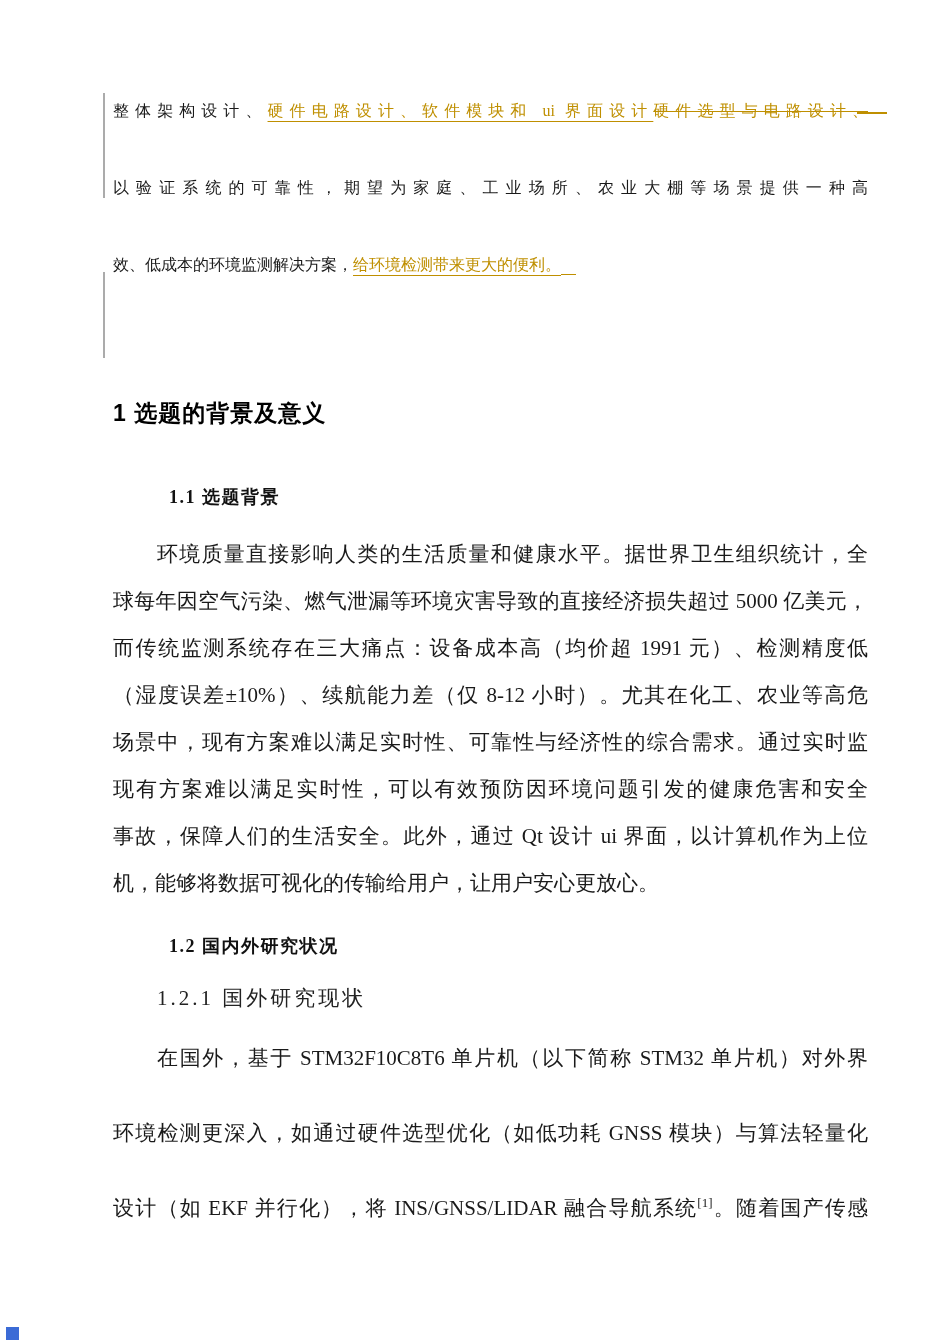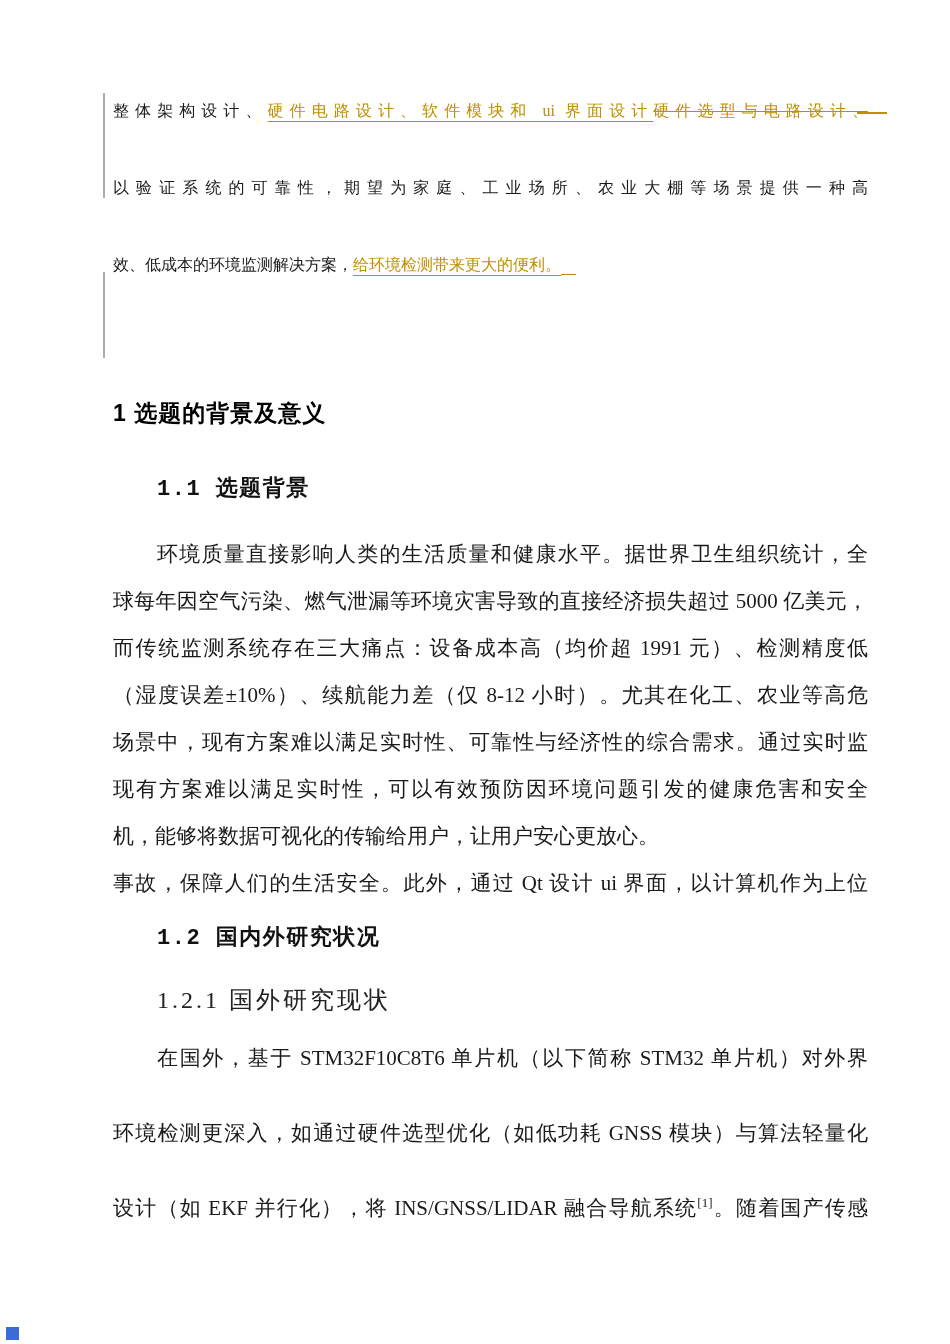--- a/index.html
+++ b/index.html
@@ -18,29 +18,29 @@
   .run.sup{font-size:13px;vertical-align:super;line-height:0;letter-spacing:0;}
   .intro{top:72px;font-size:16px;line-height:77px;}
   .body-para{top:531px;font-size:21px;line-height:47px;}
   .foreign-para{top:1021px;font-size:21px;line-height:75px;}
   .h1{
     position:absolute;left:113px;top:398px;margin:0;
     font-family:"Liberation Sans",sans-serif;font-weight:600;font-size:23px;
     letter-spacing:1px;color:#000000;
   }
   .h11,.h12{
-    position:absolute;left:157px;margin:0;
-    font-family:Liberation Mono, monospace;font-weight:700;font-size:22px;
+    position:absolute;left:157px;margin:12px;
+    font-family:Liberation Serif, serif;font-weight:700;font-size:18px;
     letter-spacing:1.5px;color:#111;
   }
   .h11{top:473px;}
   .h12{top:922px;}
   .h121{
     position:absolute;left:157px;top:984px;margin:0;
-    font-family:"Liberation Serif",serif;font-weight:400;font-size:24px;
+    font-family:"Liberation Serif",serif;font-weight:400;font-size:21px;
     letter-spacing:3px;color:#222;
   }
   .change-bar{position:absolute;left:103px;width:1.5px;background:#ababab;}
   .change-bar.bar1{top:93px;height:105px;}
   .change-bar.bar2{top:272px;height:86px;}
   .del-ext-line{position:absolute;left:857px;top:112px;width:30px;height:1.5px;background:#BF8F00;}
   .page-marker{position:absolute;left:6px;top:1327px;width:13px;height:13px;background:#3b6bd6;}
 </style>
 </head>
 <body>
@@ -62,22 +62,22 @@
 
   <h2 class="h11">1.1 选题背景</h2>
 
   <div class="block body-para">
       <div class="tline indent"><span class="run normal">环境质量直接影响人类的生活质量和健康水平。据世界卫生组织统计，全</span></div>
       <div class="tline"><span class="run normal">球每年因空气污染、燃气泄漏等环境灾害导致的直接经济损失超过 5000 亿美元，</span></div>
       <div class="tline"><span class="run normal">而传统监测系统存在三大痛点：设备成本高（均价超 1991 元）、检测精度低</span></div>
       <div class="tline"><span class="run normal">（湿度误差±10%）、续航能力差（仅 8-12 小时）。尤其在化工、农业等高危</span></div>
       <div class="tline"><span class="run normal">场景中，现有方案难以满足实时性、可靠性与经济性的综合需求。通过实时监</span></div>
       <div class="tline"><span class="run normal">现有方案难以满足实时性，可以有效预防因环境问题引发的健康危害和安全</span></div>
+      <div class="tline"><span class="run normal">事故，保障人们的生活安全。此外，通过 Qt 设计 ui 界面，以计算机作为上位</span></div>
       <div class="tline nojust"><span class="run normal">机，能够将数据可视化的传输给用户，让用户安心更放心。</span></div>
-      <div class="tline"><span class="run normal">事故，保障人们的生活安全。此外，通过 Qt 设计 ui 界面，以计算机作为上位</span></div>
     </div>
 
   <h2 class="h12">1.2 国内外研究状况</h2>
 
   <h3 class="h121">1.2.1 国外研究现状</h3>
 
   <div class="block foreign-para">
       <div class="tline indent"><span class="run normal">在国外，基于 STM32F10C8T6 单片机（以下简称 STM32 单片机）对外界</span></div>
       <div class="tline"><span class="run normal">环境检测更深入，如通过硬件选型优化（如低功耗 GNSS 模块）与算法轻量化</span></div>
       <div class="tline"><span class="run normal">设计（如 EKF 并行化），将 INS/GNSS/LIDAR 融合导航系统</span><span class="run sup">[1]</span><span class="run normal">。随着国产传感</span></div>

